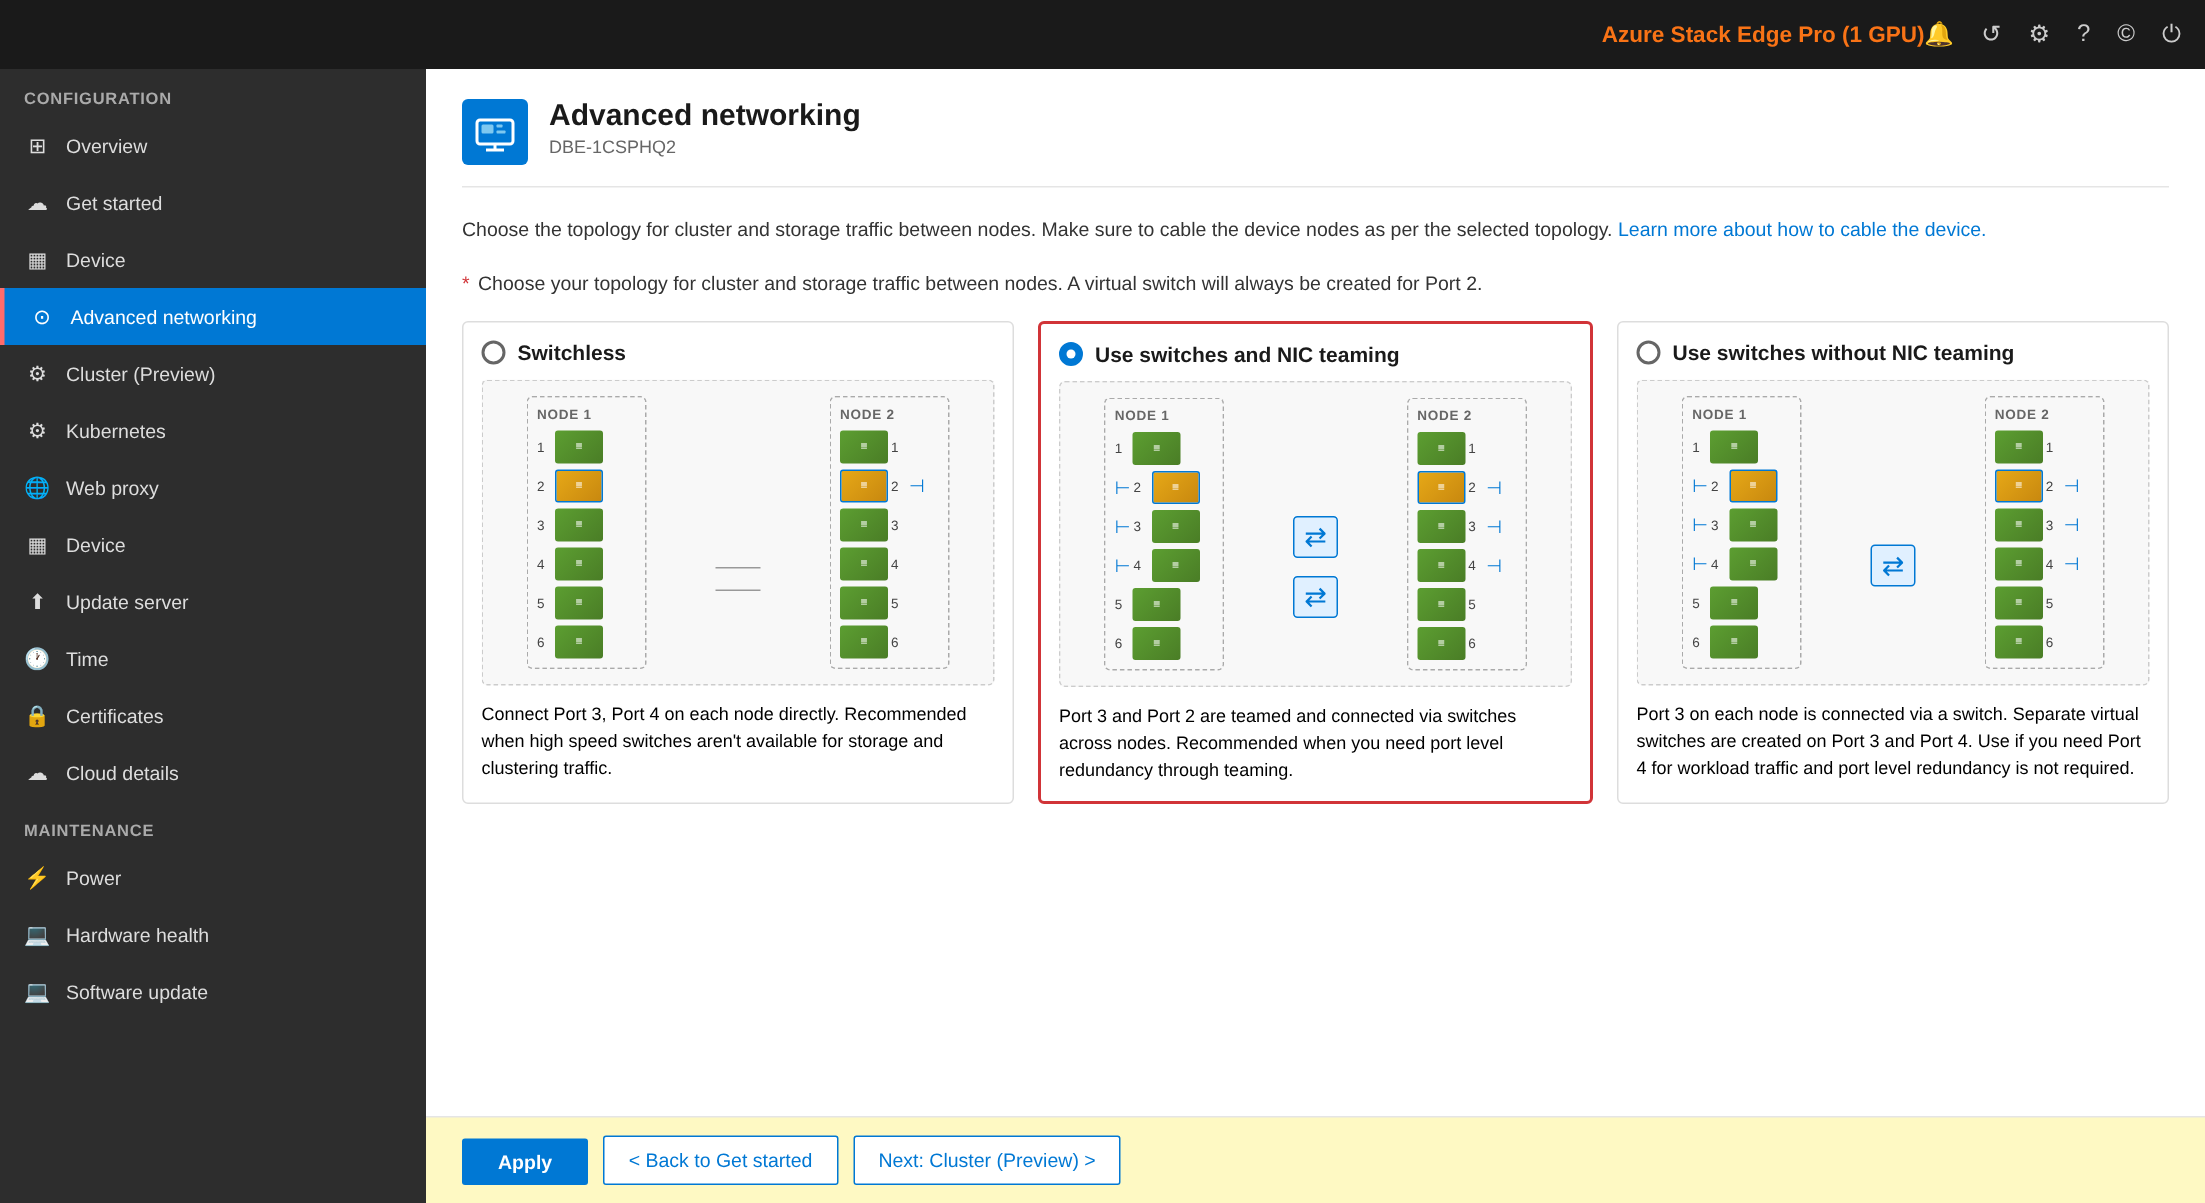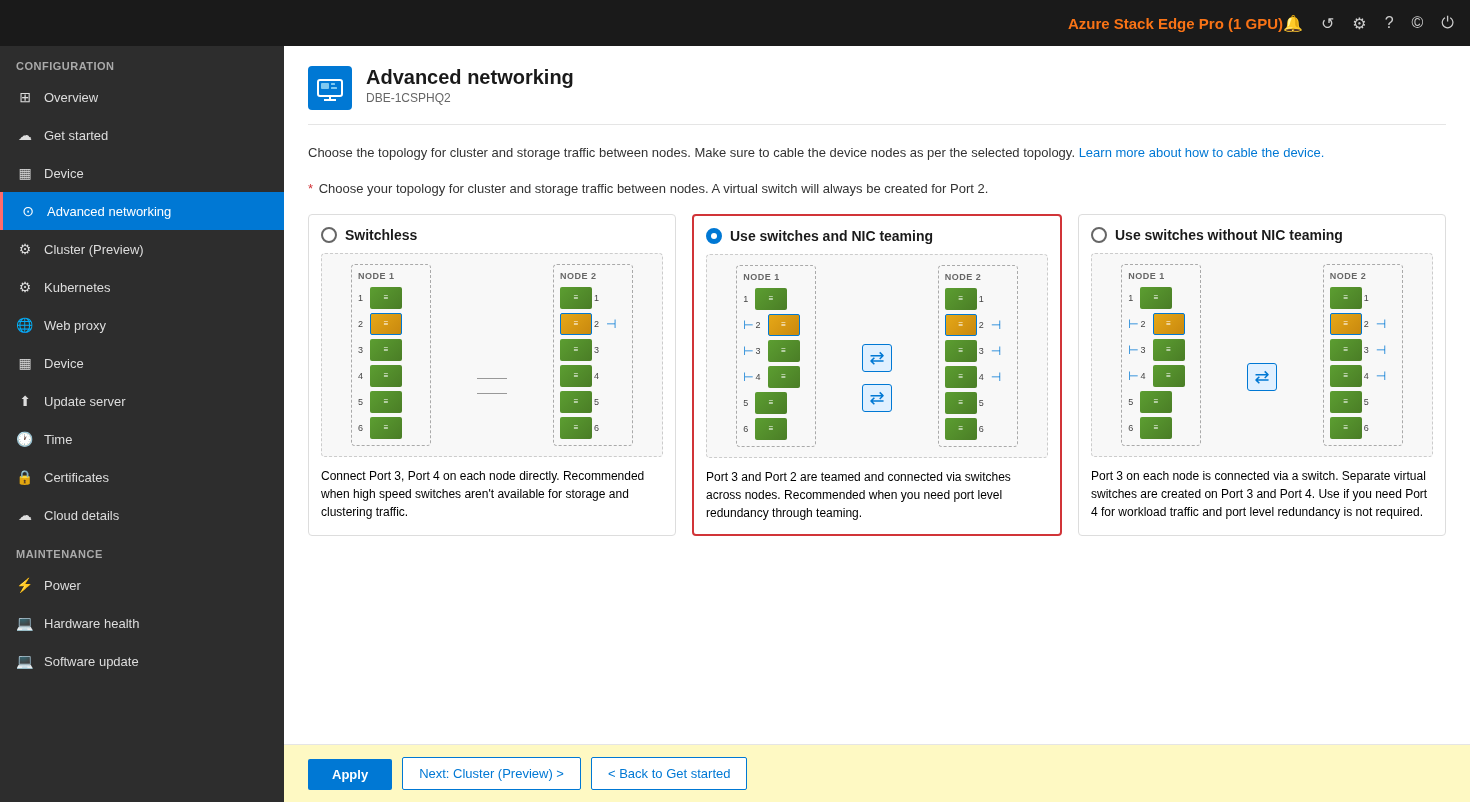--- a/index.html
+++ b/index.html
@@ -636,17 +636,17 @@
             </div>
           </div>
           <div class="card-description">Port 3 on each node is connected via a switch. Separate virtual switches are created on Port 3 and Port 4. Use if you need Port 4 for workload traffic and port level redundancy is not required.</div>
         </div>
 
       </div>
     </div>
 
     <div class="content-footer">
       <button class="btn-primary">Apply</button>
+      <button class="btn-secondary">&lt; Back to Get started</button>
       <button class="btn-secondary">Next: Cluster (Preview) &gt;</button>
-      <button class="btn-secondary">&lt; Back to Get started</button>
     </div>
   </div>
 </div>
 
 </body></html>

